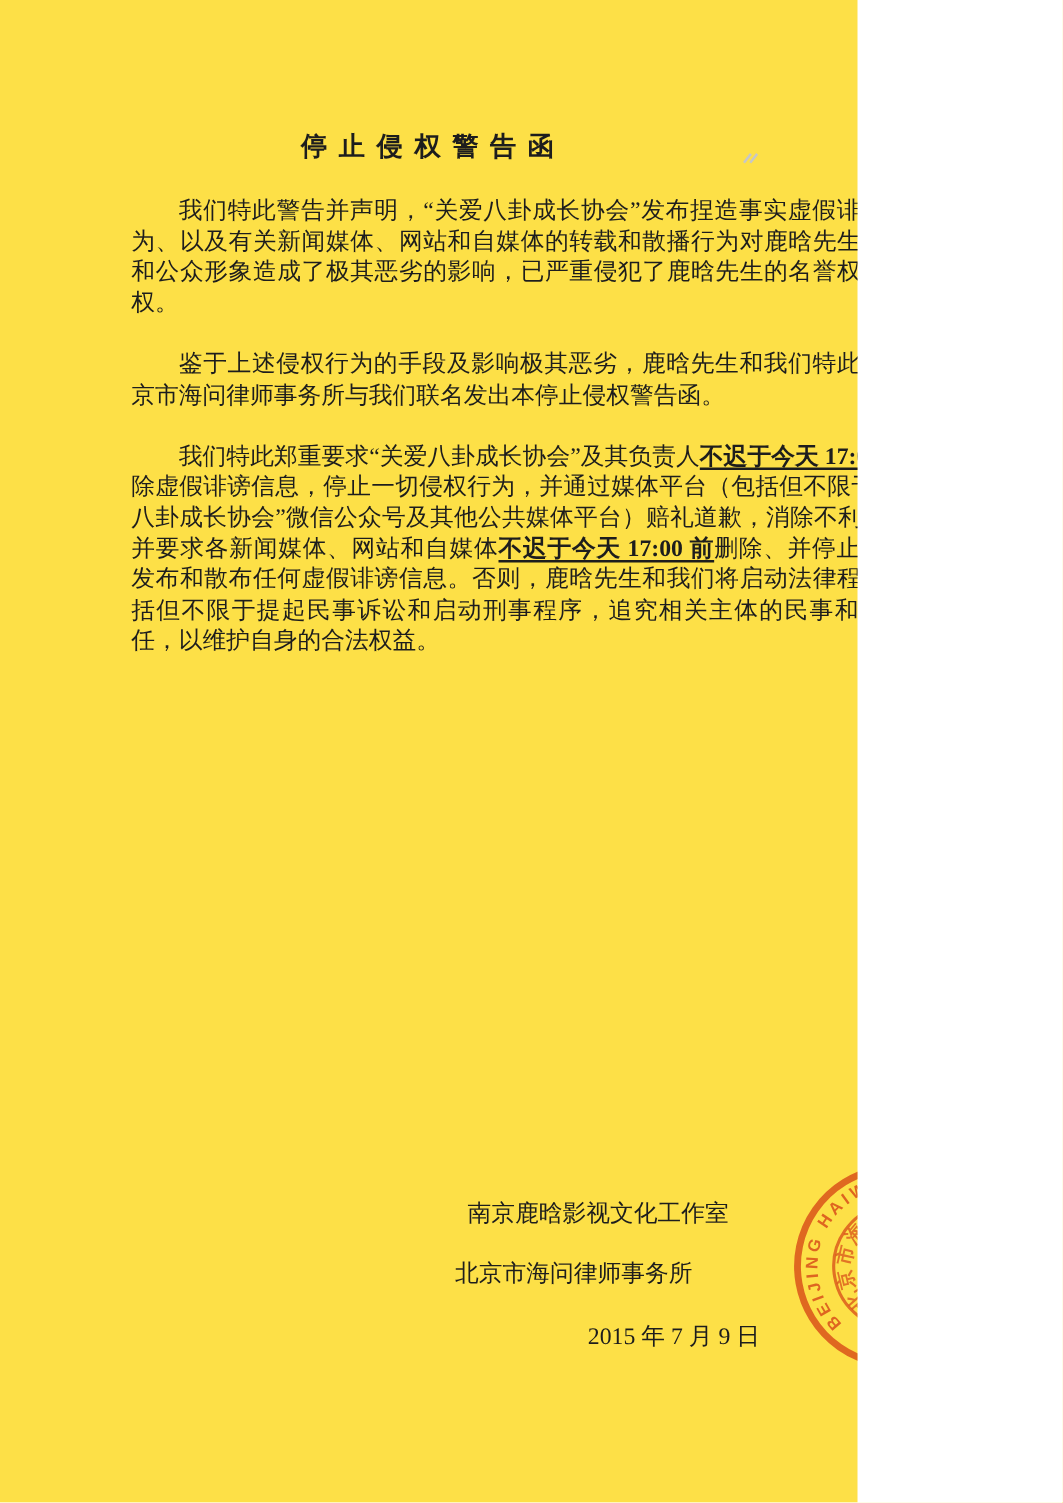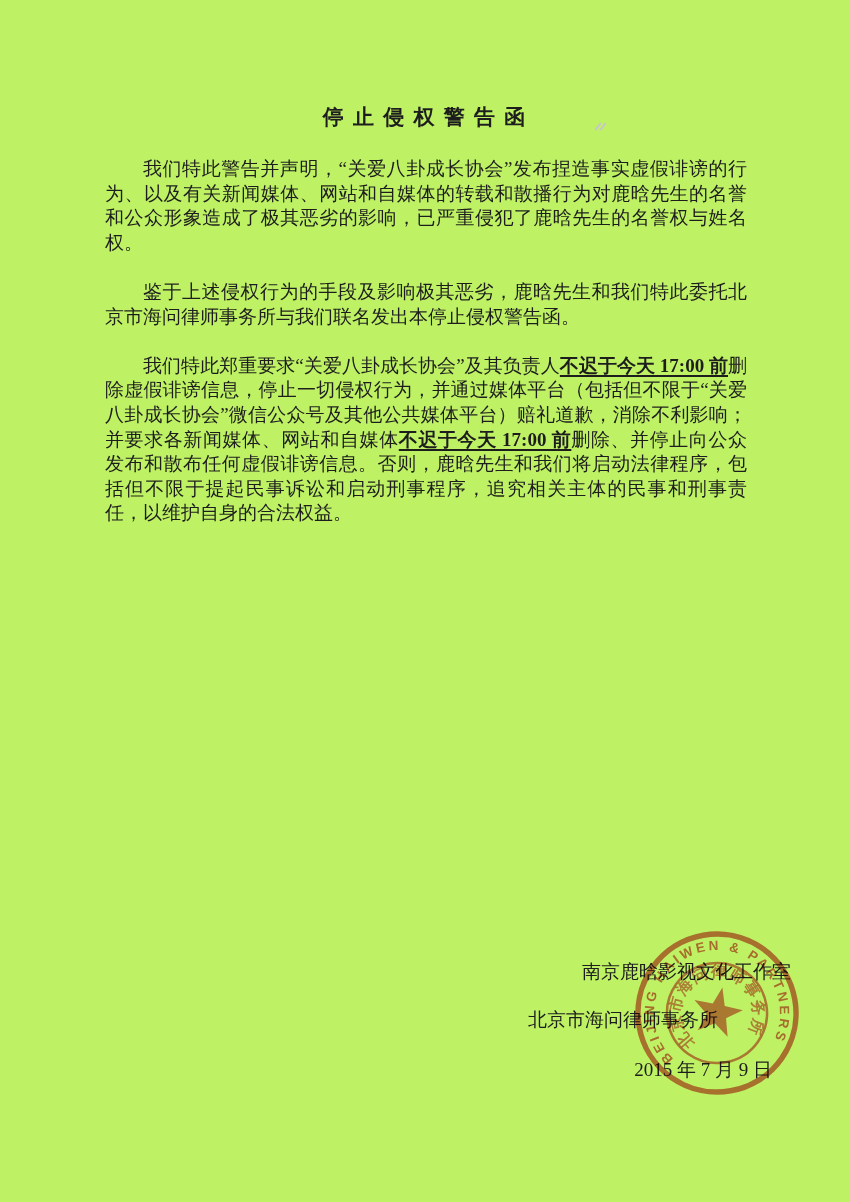--- a/index.html
+++ b/index.html
@@ -1,19 +1,19 @@
 <!DOCTYPE html>
 <html><head>
 <meta charset="utf-8">
 <style>
   html,body{margin:0;padding:0;background:#ffffff;}
   .page{
     position:relative;
-    width:850px;height:1202px;
-    background:#bef264;
+    width:686px;height:1202px;
+    background:#fde047;
     font-family:"Liberation Serif","DejaVu Serif",serif;
     color:#1d1d1d;
     overflow:hidden;
   }
   .doc-title{
     position:absolute;
     top:103px;left:0;width:100%;
     margin:0;
     text-align:center;
     font-size:21px;
@@ -39,21 +39,21 @@
     margin-top:33px;
   }
   .sig-line{
     position:absolute;
     left:0;width:100%;
     box-sizing:border-box;
     text-align:right;
     font-size:19px;
     line-height:24px;
   }
-  .sig-1{top:960px;padding-right:59px;}
+  .sig-1{top:960px;padding-right:103px;}
   .sig-2{top:1008px;padding-right:132px;}
   .sig-date{top:1058px;padding-right:78px;}
   .seal{
     position:absolute;
     left:622px;top:918px;
     width:190px;height:190px;
     mix-blend-mode:multiply;
     opacity:0.88;
     transform:rotate(-10deg);
   }

